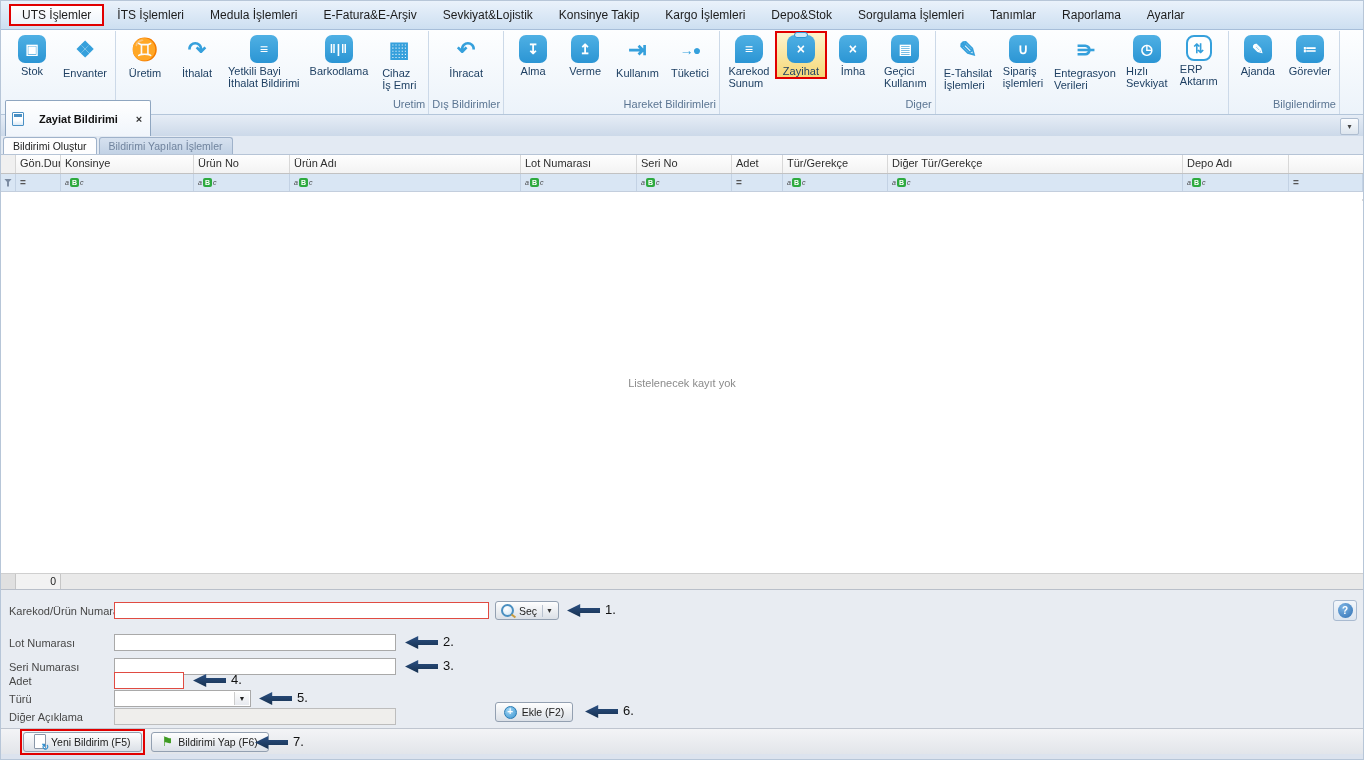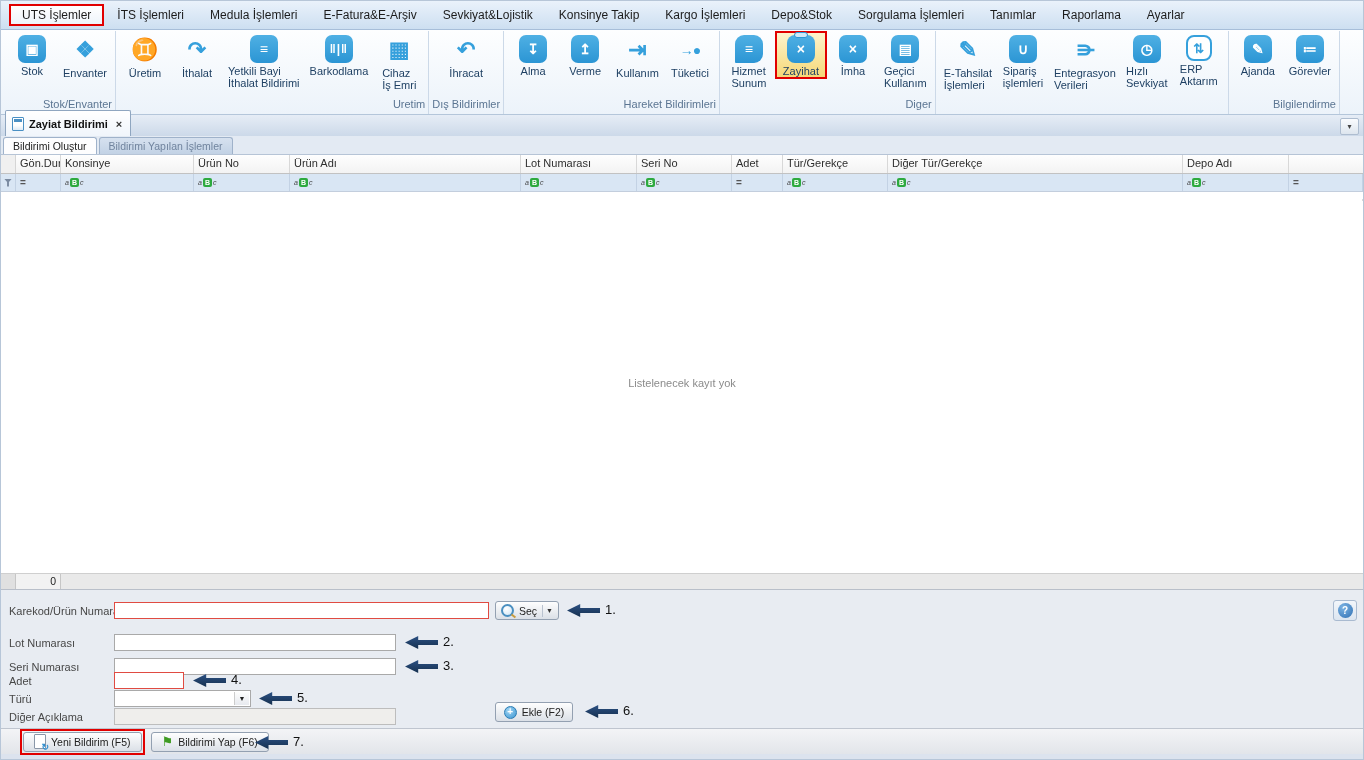--- a/index.html
+++ b/index.html
@@ -21,21 +21,21 @@
   .ric.barcode{font-size:12px;letter-spacing:1px;font-weight:bold;}
   .ric.bubble{border-radius:9px 9px 9px 1px;}
   .ric.jar{position:relative;border-radius:8px;}
   .ric.jar::before{content:"";position:absolute;top:-3px;left:7px;width:12px;height:4px;background:#cfe9f8;border:1px solid #2b95d4;border-radius:3px;}
   .ric.frame{width:26px;height:26px;background:#fff;border:2px solid #35a0dc;border-radius:8px;color:#35a0dc;font-size:13px;font-weight:bold;}
   .ric.rot{transform:rotate(90deg);}
   .rlab{font-size:11px;line-height:12px;color:#1f4063;white-space:nowrap;}
   .rgl{height:15px;font-size:11px;color:#5b7592;text-align:right;padding-bottom:1px;}
   
   .tabbar{height:21px;background:linear-gradient(#e6edf6,#ccd9e9);display:flex;align-items:flex-end;padding-left:4px;position:relative;}
-  .doctab{display:flex;align-items:center;gap:5px;background:linear-gradient(#ffffff,#f0f5fb);border:1px solid #8fa6c0;border-bottom:none;border-radius:2px 2px 0 0;padding:2px 8px 2px 6px;font-size:11px;font-weight:bold;height:26px;box-sizing:border-box;color:#111;}
+  .doctab{display:flex;align-items:center;gap:15px;background:linear-gradient(#ffffff,#f0f5fb);border:1px solid #8fa6c0;border-bottom:none;border-radius:2px 2px 0 0;padding:2px 8px 2px 6px;font-size:11px;font-weight:bold;height:36px;box-sizing:border-box;color:#111;}
   .doc-ico{width:10px;height:12px;background:linear-gradient(#ffffff 60%,#dceaf6);border:1px solid #4a90c4;border-radius:1px;position:relative;}
   .doc-ico::before{content:"";position:absolute;top:1px;left:1px;right:1px;height:3px;background:#4a90c4;}
   .tab-close{font-weight:bold;color:#333;margin-left:3px;}
   .tab-dd{position:absolute;right:4px;top:3px;width:17px;height:15px;background:linear-gradient(#fafcfe,#dde5ee);border:1px solid #aebdd0;border-radius:2px;font-size:8px;display:flex;align-items:center;justify-content:center;color:#444;}
   
   .subtabs{height:19px;background:#e3eaf3;display:flex;align-items:flex-end;padding-left:2px;gap:2px;border-bottom:1px solid #b6c4d6;box-sizing:border-box;}
   .subtab{font-size:10.5px;padding:2px 9px 0;border:1px solid #9fb2ca;border-bottom:none;border-radius:3px 3px 0 0;height:17px;box-sizing:border-box;white-space:nowrap;}
   .subtab.on{background:#fdfdfe;color:#222;}
   .subtab.off{background:linear-gradient(#d6e1ef,#c2d2e5);color:#71849e;}
   
@@ -197,21 +197,21 @@
             </div>
           </div>
         </div>
         <div class="rgl">Hareket Bildirimleri</div>
       </div>
       <div class="rgroup">
         <div class="rbtns">
           <div class="rbtn">
             <span class="ric solid bubble">≡</span>
             <div class="rlab">
-              <div>Hizmet</div>
+              <div>Karekod</div>
               <div>Sunum</div>
             </div>
           </div>
           <div class="rbtn hl">
             <span class="ric solid jar">×</span>
             <div class="rlab">
               <div>Zayihat</div>
             </div>
           </div>
           <div class="rbtn">

